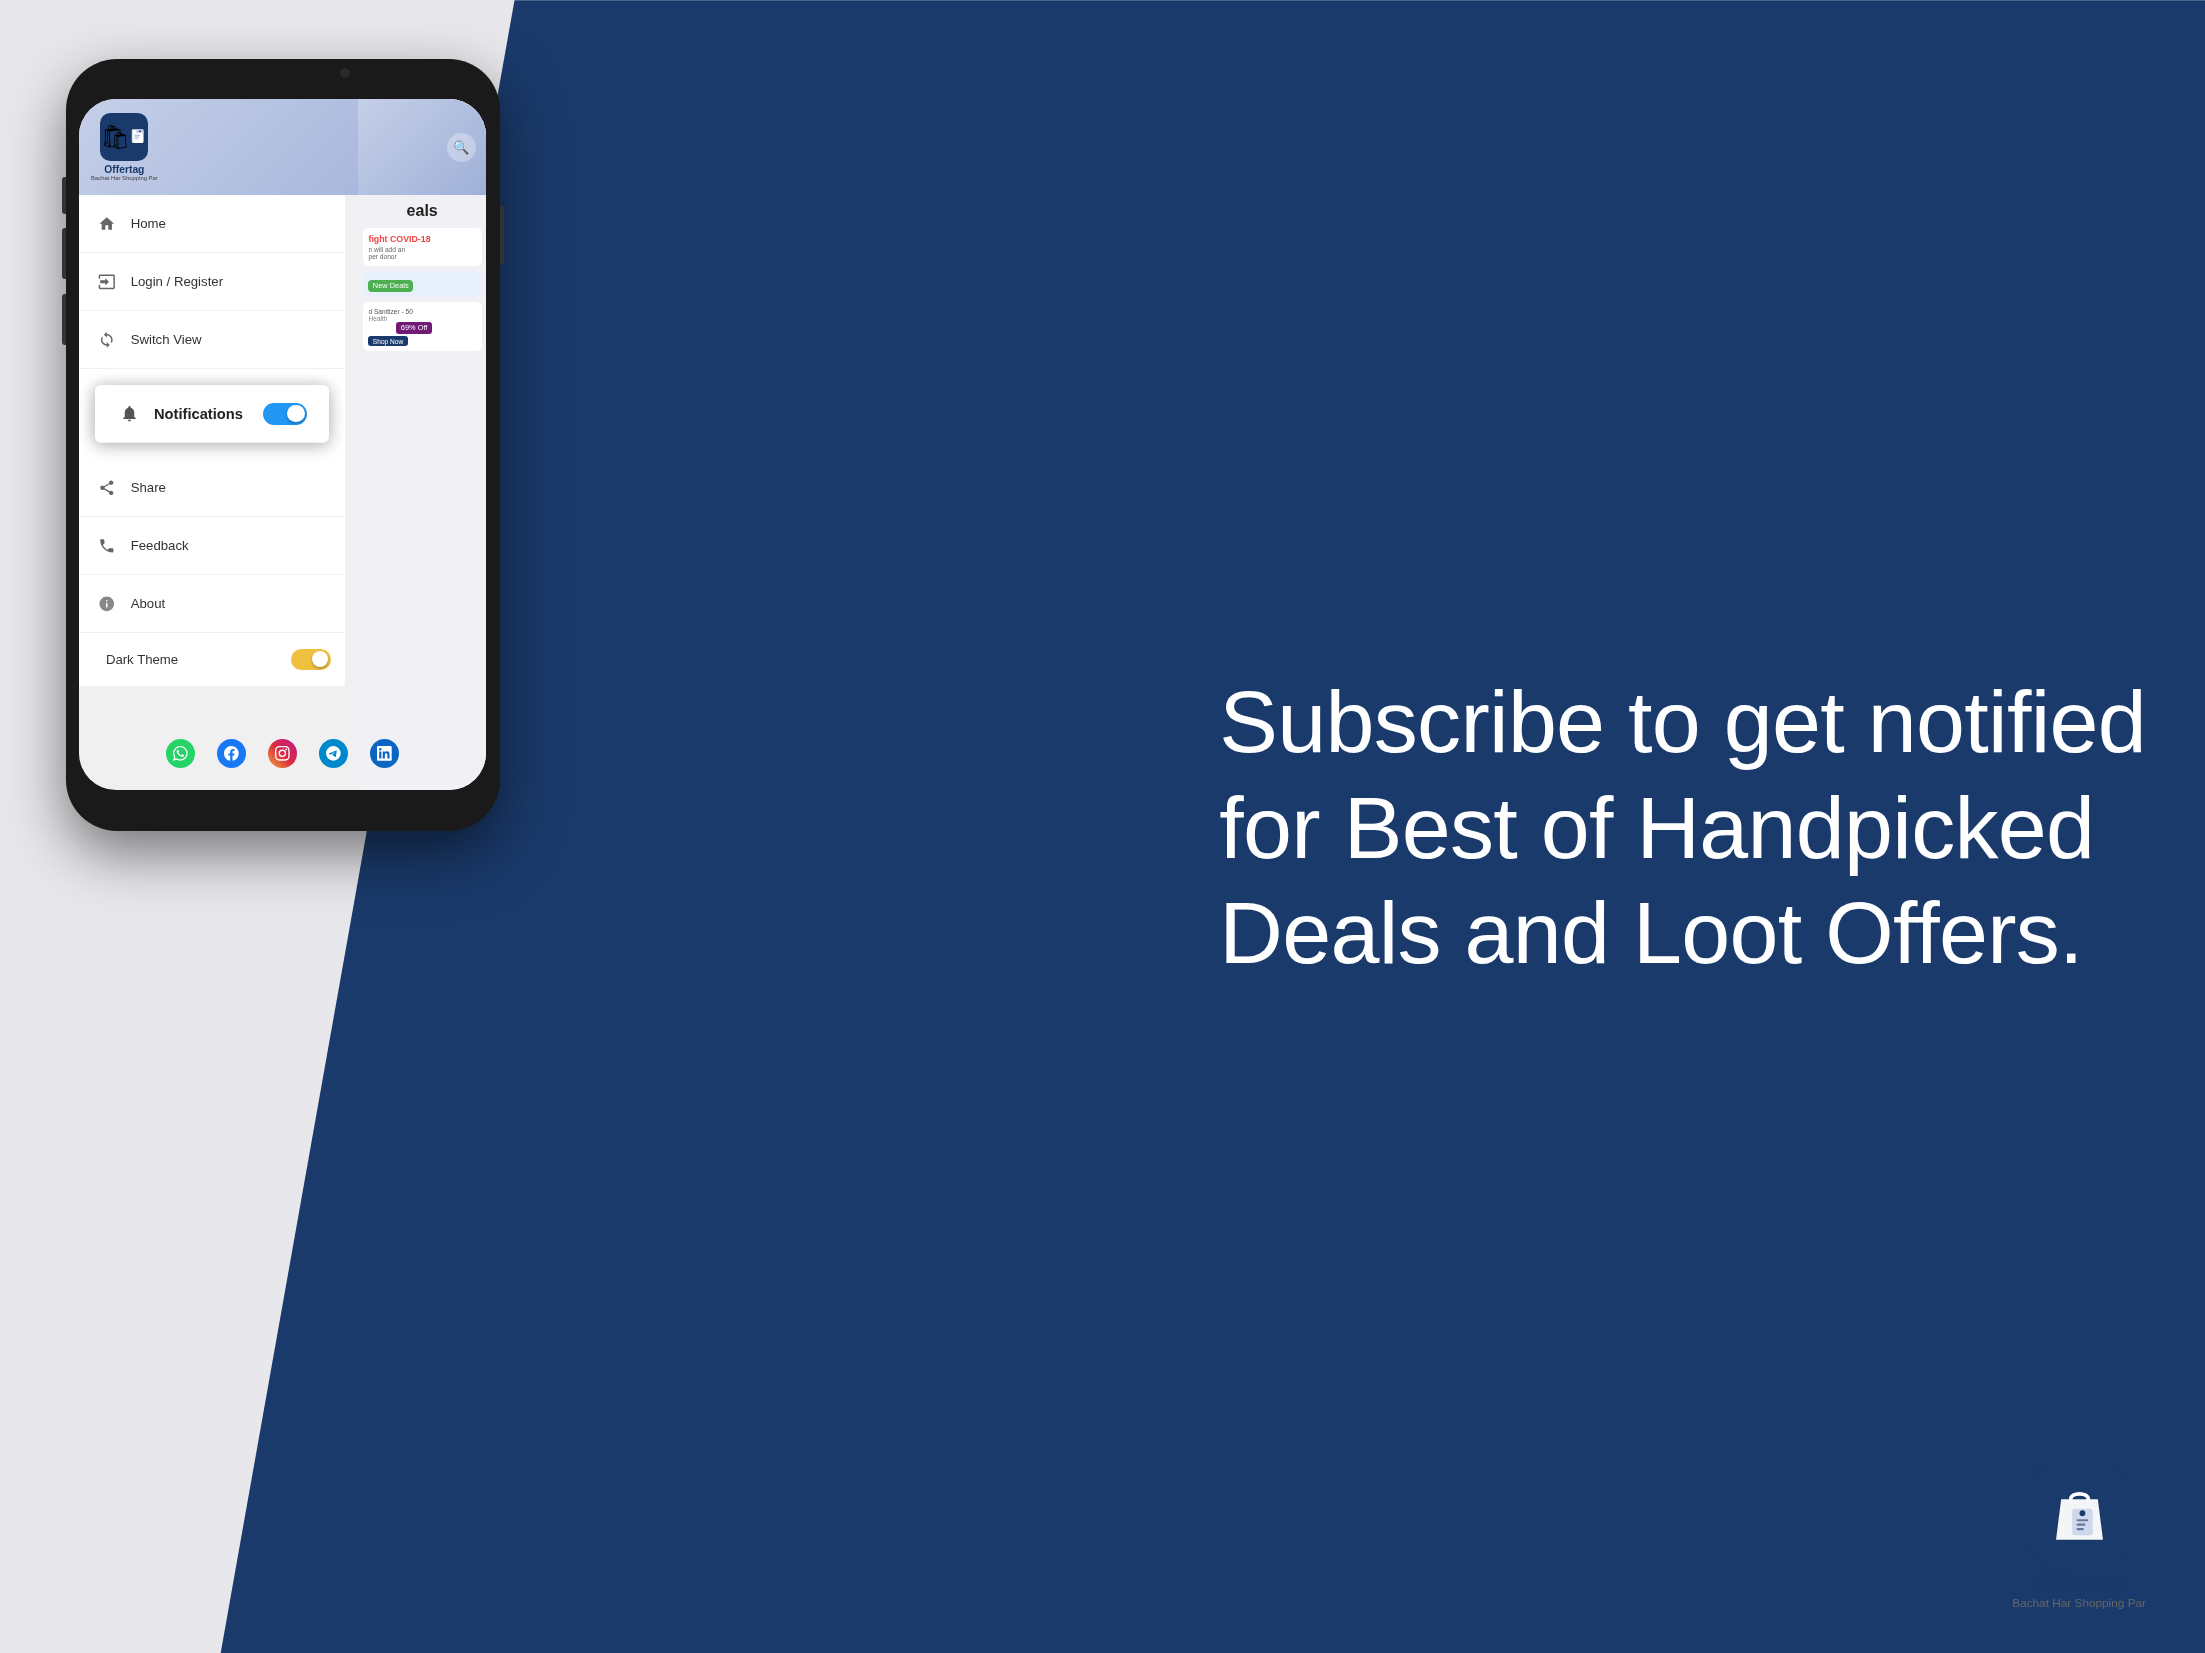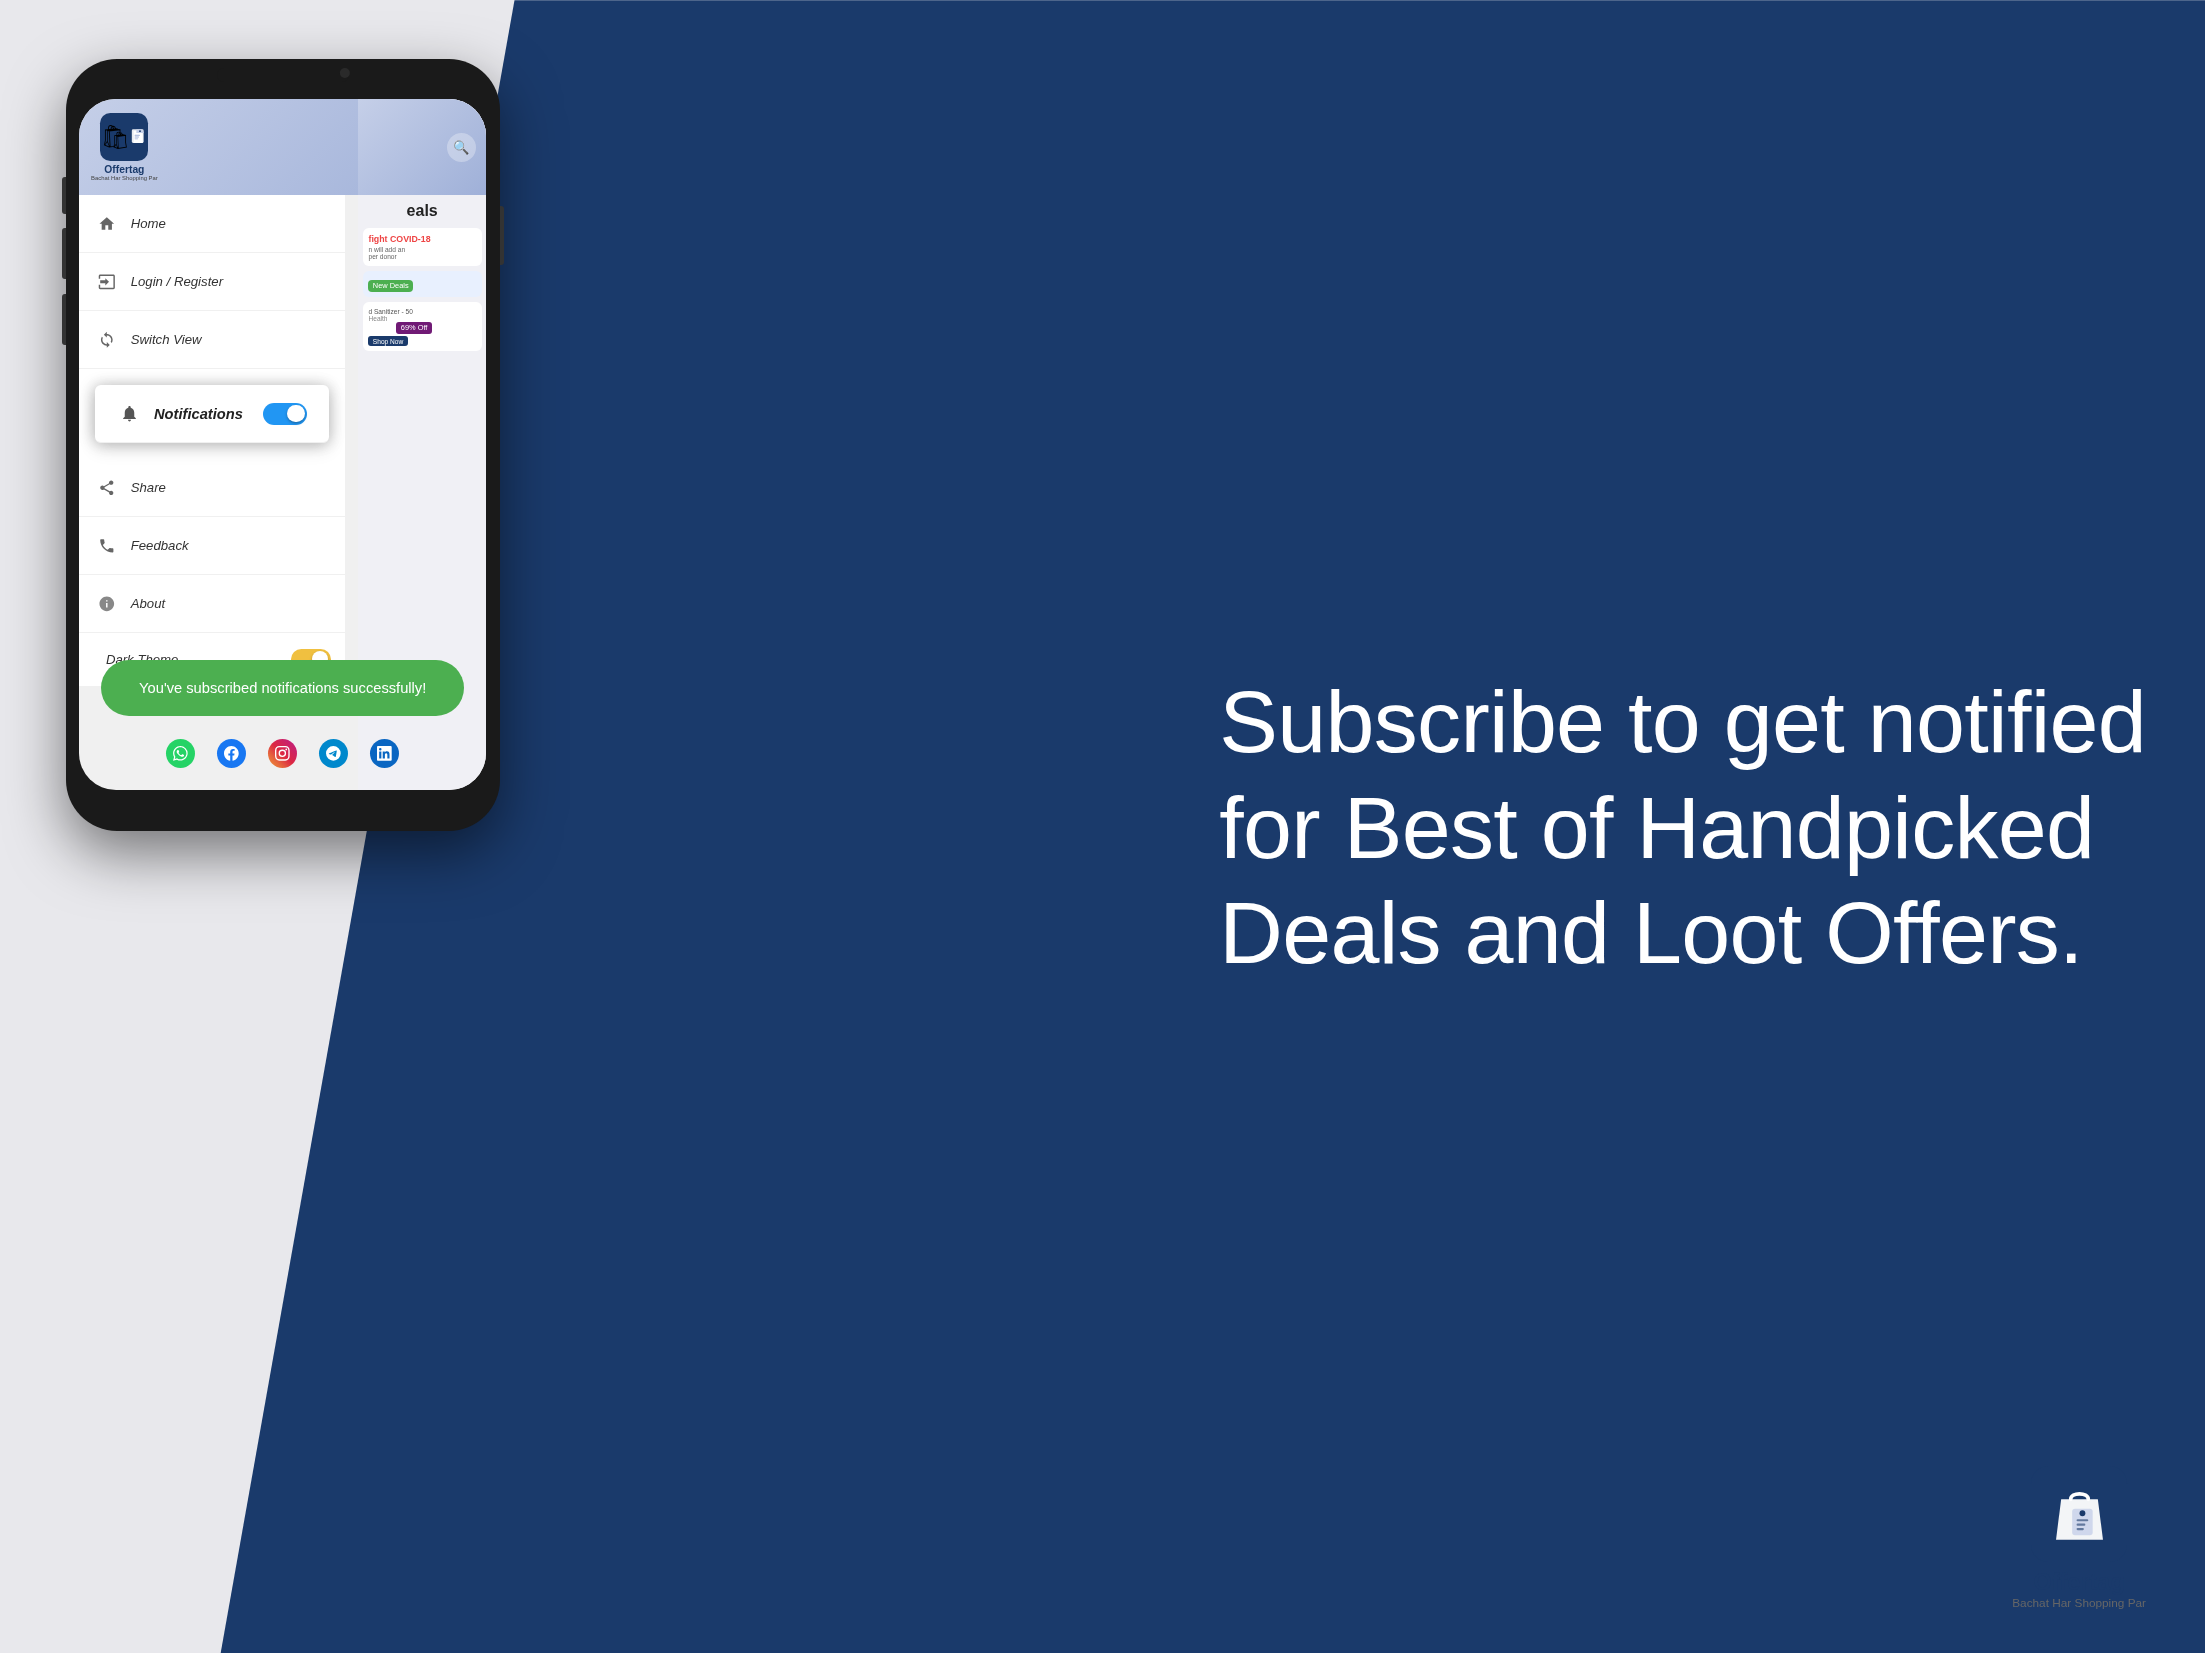--- a/index.html
+++ b/index.html
@@ -134,21 +134,20 @@
     }
 
     
     .menu-list {
       position: absolute;
       top: 96px;
       left: 0;
       width: 266px;
       background: white;
       z-index: 5;
-      font-style: italic;
     }
 
     .menu-item {
       display: flex;
       align-items: center;
       padding: 16px 14.7px;
       border-bottom: 0.7px solid #f0f0f0;
       background: white;
     }
 
@@ -580,23 +579,20 @@
           <span class="menu-item-label">About</span>
         </div>
 
         <div class="menu-item">
           <span class="menu-item-label" style="margin-left:12px;">Dark Theme</span>
           <div class="toggle-off"></div>
         </div>
 
       </div>
 
-      <div class="toast-success">
-        <span>You've subscribed notifications successfully!</span>
-      </div>
 
       <div class="social-bar">
         <div class="social-icon social-whatsapp" title="WhatsApp">
           <svg width="14.7" height="14.7" viewBox="0 0 24 24">
               <path d="M17.472 14.382c-.297-.149-1.758-.867-2.03-.967-.273-.099-.471-.148-.67.15-.197.297-.767.966-.94 1.164-.173.199-.347.223-.644.075-.297-.15-1.255-.463-2.39-1.475-.883-.788-1.48-1.761-1.653-2.059-.173-.297-.018-.458.13-.606.134-.133.298-.347.446-.52.149-.174.198-.298.298-.497.099-.198.05-.371-.025-.52-.075-.149-.669-1.612-.916-2.207-.242-.579-.487-.5-.669-.51-.173-.008-.371-.01-.57-.01-.198 0-.52.074-.792.372-.272.297-1.04 1.016-1.04 2.479 0 1.462 1.065 2.875 1.213 3.074.149.198 2.096 3.2 5.077 4.487.709.306 1.262.489 1.694.625.712.227 1.36.195 1.871.118.571-.085 1.758-.719 2.006-1.413.248-.694.248-1.289.173-1.413-.074-.124-.272-.198-.57-.347m-5.421 7.403h-.004a9.87 9.87 0 01-5.031-1.378l-.361-.214-3.741.982.998-3.648-.235-.374a9.86 9.86 0 01-1.51-5.26c.001-5.45 4.436-9.884 9.888-9.884 2.64 0 5.122 1.03 6.988 2.898a9.825 9.825 0 012.893 6.994c-.003 5.45-4.437 9.884-9.885 9.884m8.413-18.297A11.815 11.815 0 0012.05 0C5.495 0 .16 5.335.157 11.892c0 2.096.547 4.142 1.588 5.945L.057 24l6.305-1.654a11.882 11.882 0 005.683 1.448h.005c6.554 0 11.89-5.335 11.893-11.893a11.821 11.821 0 00-3.48-8.413Z" fill="white"></path>
             </svg>
         </div>
         <div class="social-icon social-facebook" title="Facebook">
           <svg width="14.7" height="14.7" viewBox="0 0 24 24">
               <path d="M24 12.073c0-6.627-5.373-12-12-12s-12 5.373-12 12c0 5.99 4.388 10.954 10.125 11.854v-8.385H7.078v-3.47h3.047V9.43c0-3.007 1.792-4.669 4.533-4.669 1.312 0 2.686.235 2.686.235v2.953H15.83c-1.491 0-1.956.925-1.956 1.874v2.25h3.328l-.532 3.47h-2.796v8.385C19.612 23.027 24 18.062 24 12.073z" fill="white"></path>

